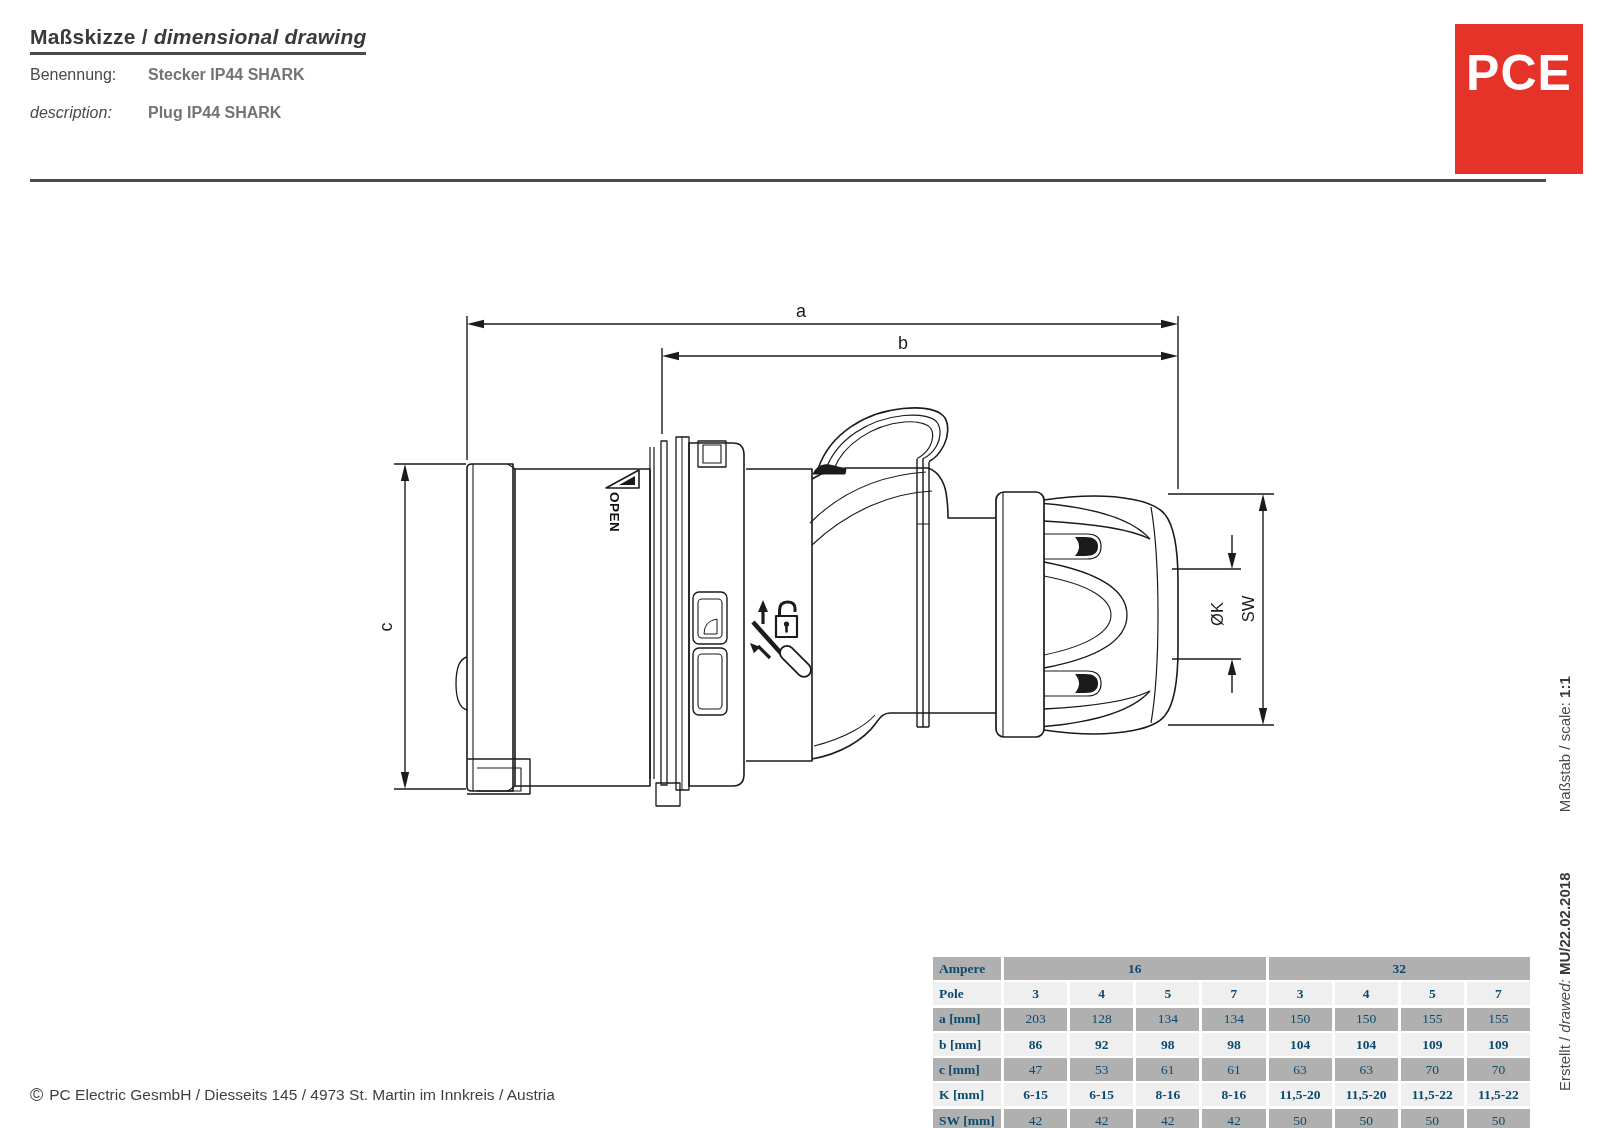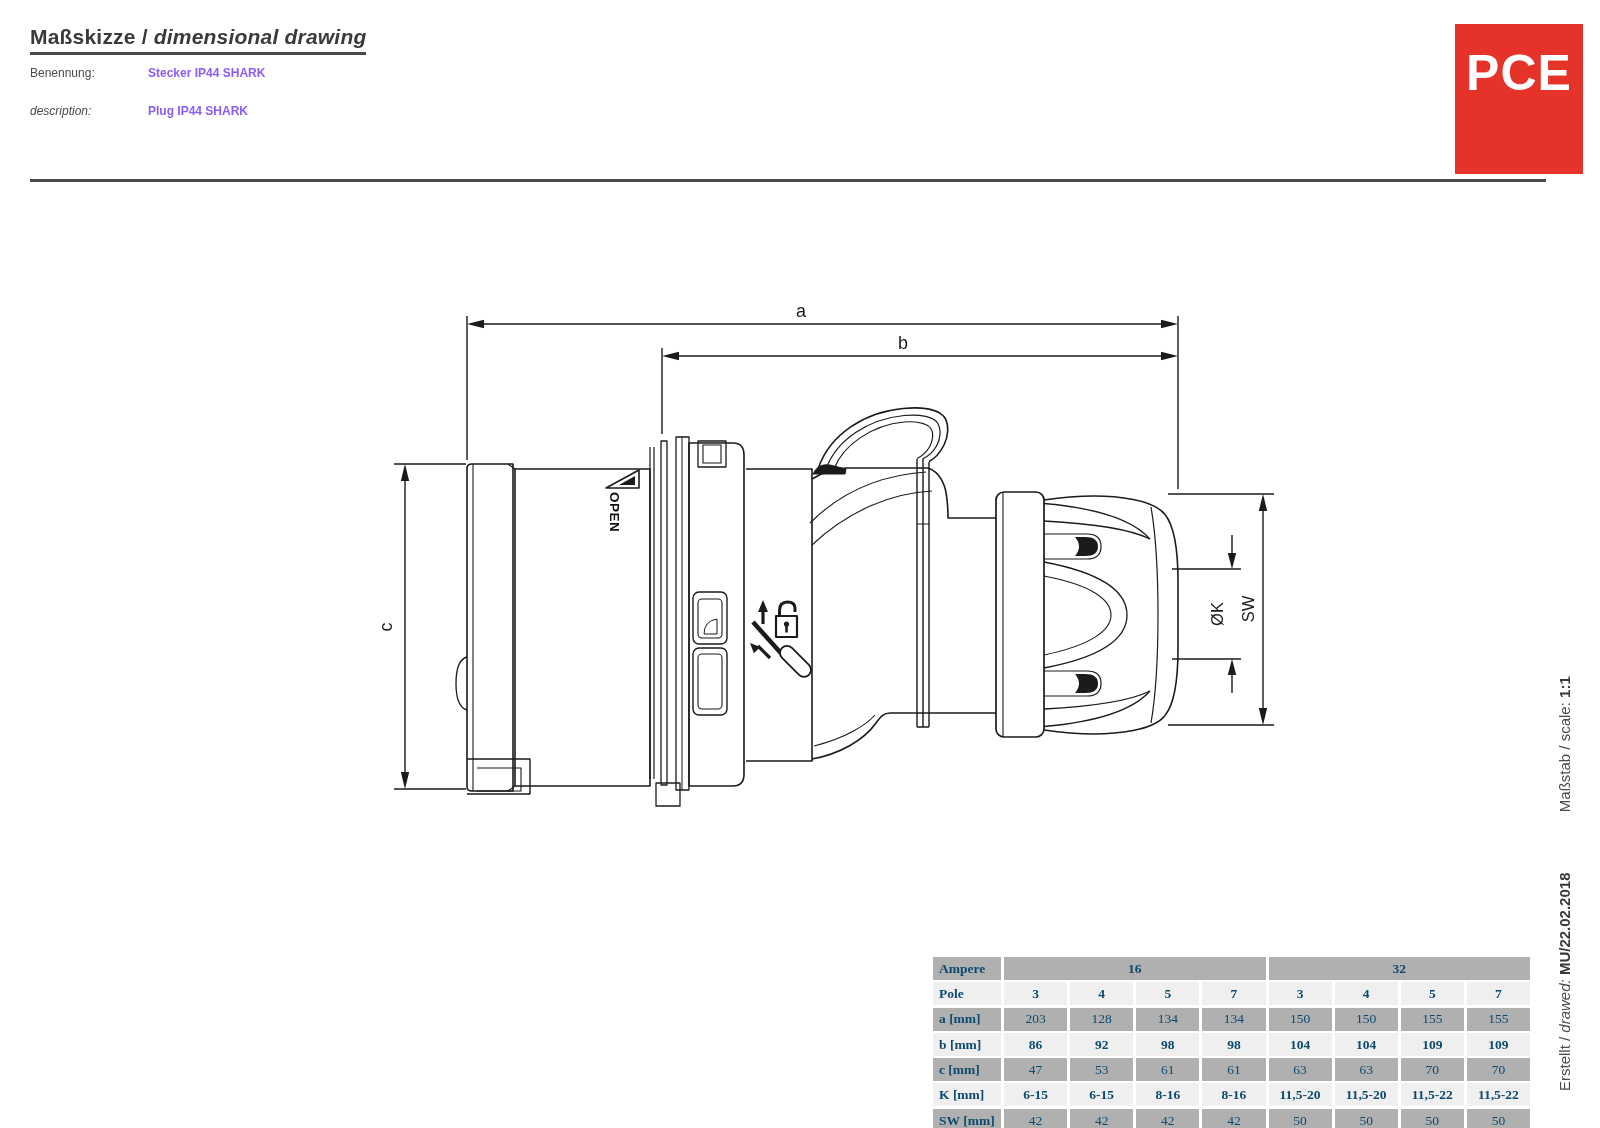--- a/index.html
+++ b/index.html
@@ -5,24 +5,24 @@
   * { margin:0; padding:0; box-sizing:border-box; }
   html,body { background:#ffffff; }
   body { width:1600px; height:1128px; font-family:"Liberation Sans", sans-serif; color:#2e2e2e; }
   .page { position:relative; width:1600px; height:1128px; background:#fff; overflow:hidden;margin-top:11px; }
 
   
   .hdr { position:absolute; left:30px; top:14px; }
   .title { display:inline-block; font-size:21px; font-weight:bold; color:#3a3a3a;
            border-bottom:3px solid #4a4a4a; padding-bottom:3px; letter-spacing:0.2px; }
   .title .en { font-style:italic; }
-  .hdr-row { position:absolute; left:30px; white-space:nowrap; font-size:12px; }
+  .hdr-row { position:absolute; left:30px; white-space:nowrap; font-size:16px; }
   .hdr-row .lbl { color:#4a4a4a; }
   .hdr-row .lbl.it { font-style:italic; }
-  .hdr-row .val { font-weight:bold; color:#8b5cf6; }
+  .hdr-row .val { font-weight:bold; color:#737373; }
   .row-benennung { top:55px; }
   .row-description { top:93px; }
   .row-part { top:135px; }
   .row-benennung .val, .row-description .val { position:absolute; left:118px; }
   .hrule { position:absolute; left:30px; top:168px; width:1516px; height:2.5px; background:#4a4a4a; }
 
   
   .logo { position:absolute; left:1455px; top:13px; width:128px; height:150px;
           display:flex; justify-content:center; align-items:flex-start; padding-top:20px; }
   .logo-text { color:#fff; font-size:50px; font-weight:bold; letter-spacing:1px; font-family:"Liberation Sans",sans-serif;text-align:center; }
@@ -269,20 +269,23 @@
     <div class="tc dark">42</div>
     <div class="tc dark">42</div>
     <div class="tc dark">42</div>
     <div class="tc dark">42</div>
     <div class="tc dark">50</div>
     <div class="tc dark">50</div>
     <div class="tc dark">50</div>
     <div class="tc dark">50</div>
   </div>
 
+  <div class="copyright">
+    <span class="sym">©</span><span>PC Electric GesmbH / Diesseits 145 / 4973 St. Martin im Innkreis / Austria</span>
+  </div>
 
   <div class="vside">
     <span>Erstellt / </span><span class="it">drawed:</span>
     <span class="b">MU/22.02.2018</span>
     <span class="gap"></span>
     <span>Maßstab / scale:</span>
     <span class="b">1:1</span>
   </div>
 
 </div>

